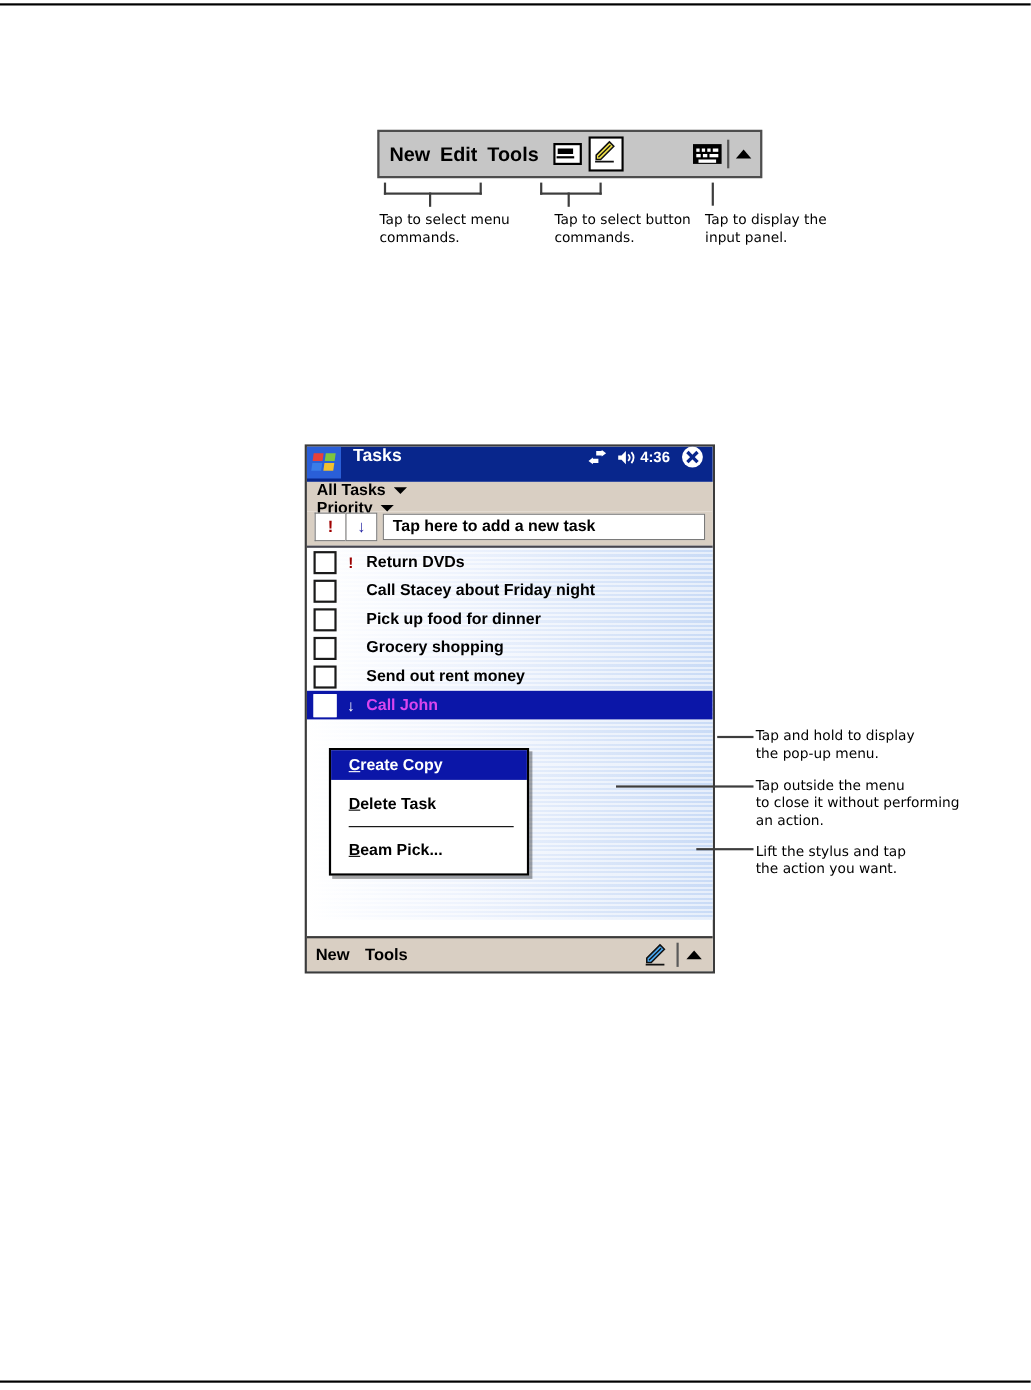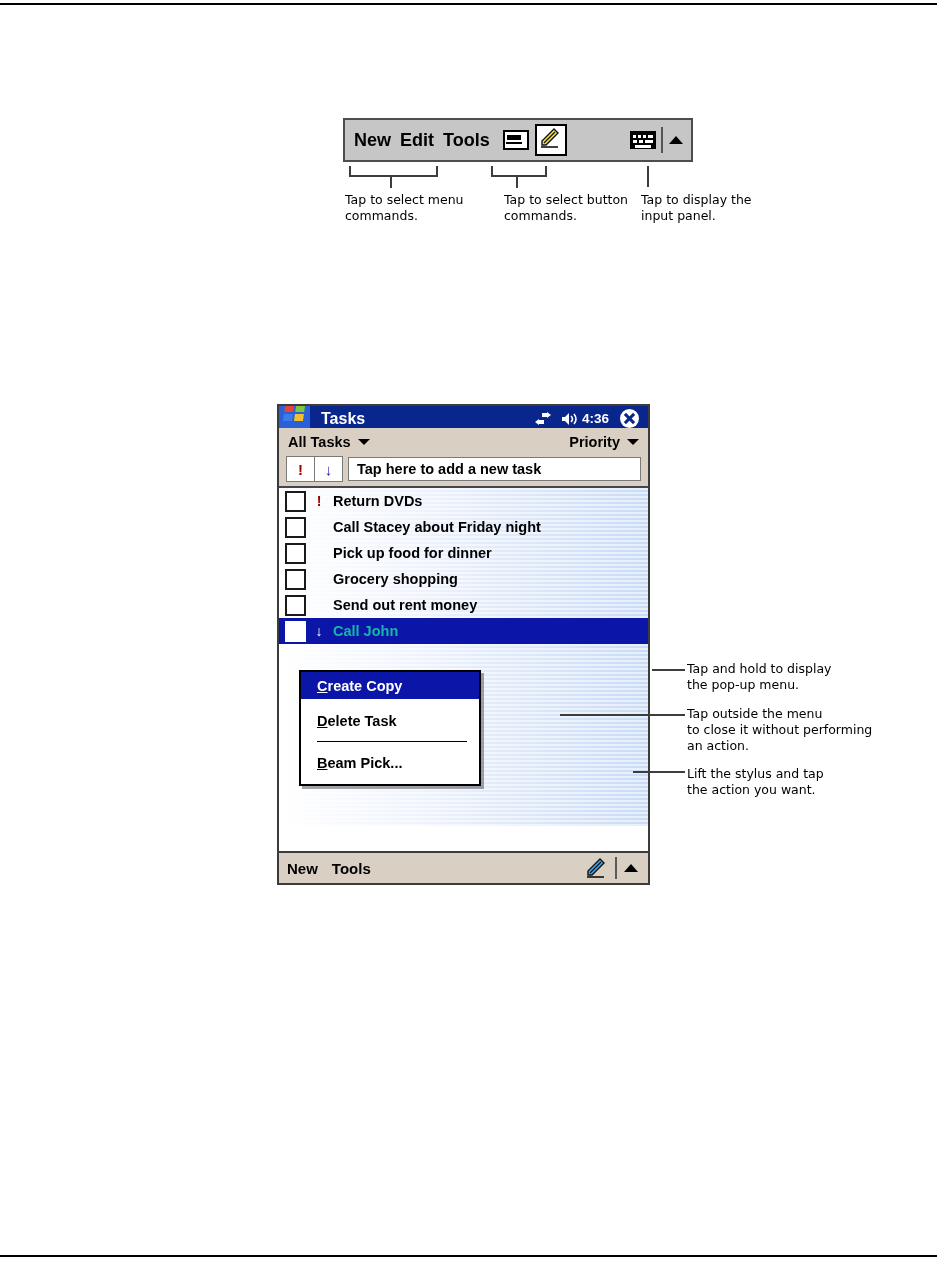--- a/index.html
+++ b/index.html
@@ -148,24 +148,24 @@
   .pda {
     position: absolute;
     left: 277px; top: 404px;
     width: 373px; height: 481px;
     box-sizing: border-box;
     border: 2px solid #3b3b3b;
     background: #ffffff;
     overflow: hidden;
   }
   .pda-titlebar {
-    height: 22px;
+    height: 32px;
     background: #08268c;
     display: flex;
-    align-items: flex-end;
+    align-items: flex-start;
     position: relative;
   }
   .start-btn {
     width: 31px; height: 29px;
     background: #2a5fd8;
     display: flex;
     align-items: center;
     justify-content: center;
     flex: none;
   }
@@ -223,23 +223,24 @@
     width: 13px; height: 3px;
     background: #08268c;
   }
   .close-circle::before { transform: rotate(45deg); }
   .close-circle::after  { transform: rotate(-45deg); }
 
   .pda-filterbar {
     height: 27px;
     background: #d9cfc3;
     display: flex;
-    align-items: center;
+    align-items: flex-start;
     padding: 0 9px;
     justify-content: space-between;
+    flex-direction: column;
   }
   .filter-grp {
     display: flex;
     align-items: center;
     font-weight: bold;
     font-size: 14.5px;
     color: #000;
     font-family: "Liberation Sans", sans-serif;
   }
   .tri-down {
@@ -334,21 +335,21 @@
   .task-prio.low  { color: #1a1a9e; }
   .task-row.selected .task-prio.low { color: #ffffff; }
   .task-title {
     font-weight: bold;
     font-size: 14.5px;
     color: #000;
     margin-left: 6px;
     font-family: "Liberation Sans", sans-serif;
     white-space: nowrap;
   }
-  .task-row.selected .task-title { color: #14b8a6; text-align: right; }
+  .task-row.selected .task-title { color: #d946ef; text-align: right; }
 
   
   .ctx-menu {
     position: absolute;
     left: 20px; top: 24px;
     width: 182px;
     background: #ffffff;
     border: 2px solid #000000;
     box-sizing: border-box;
     box-shadow: 3px 3px 0 rgba(0,0,0,0.35);

